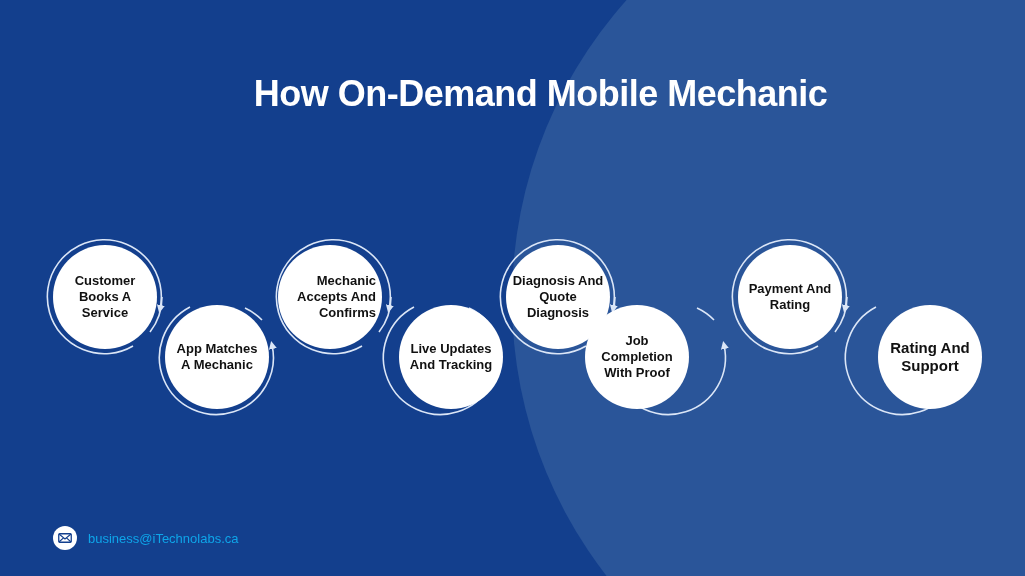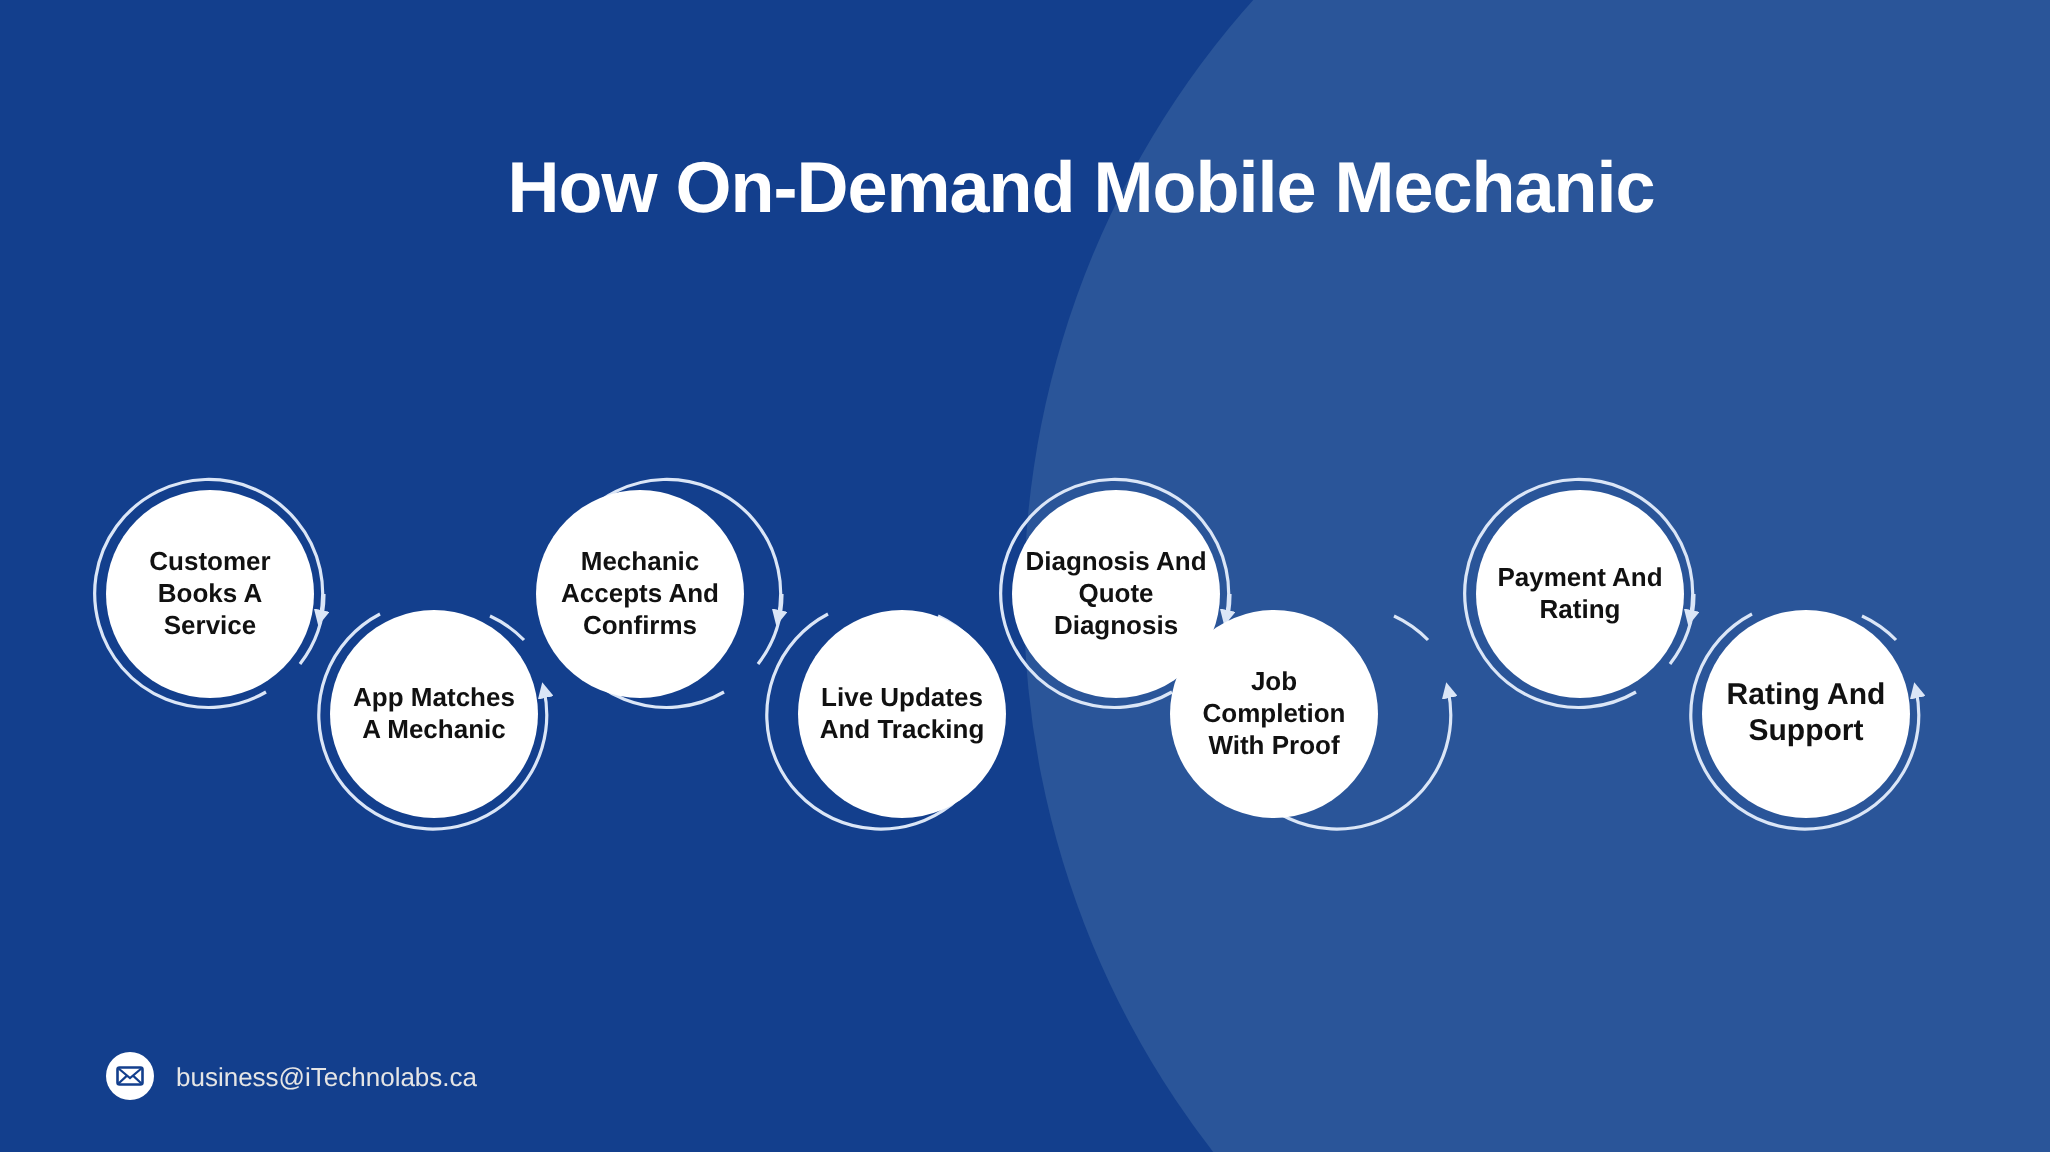--- a/index.html
+++ b/index.html
@@ -13,21 +13,21 @@
   .title span { display:block; }
   svg.flow { position:absolute; left:0; top:0; }
   .node { position:absolute; width:104px; height:104px; border-radius:50%;
           background:#ffffff; display:flex; align-items:center; justify-content:center;
           text-align:center; color:#111111; font-weight:bold; font-size:13px; line-height:16px; }
   .node.big { font-size:15px; line-height:18px; }
   .node span { display:block; padding:0 6px; }
   .footer { position:absolute; left:53px; top:526px; display:flex; align-items:center; }
   .mail { width:24px; height:24px; border-radius:50%; background:#ffffff;
           display:flex; align-items:center; justify-content:center; }
-  .email { margin-left:11px; color:#e5e5e5; font-size:13px; }
+  .email { margin-left:11px; color:#0ea5e9; font-size:13px; }
 </style>
 </head>
 <body>
 
 <div class="bg-circle"></div>
 
 <h1 class="title" style="margin:0;">
   <span>How On-Demand Mobile Mechanic</span>
 </h1>
 
@@ -65,36 +65,36 @@
     <path d="M 931 308 A 57 57 0 0 1 948 320"></path>
   </g>
 </svg>
 
 <div class="node" style="left:53px;top:245px;">
   <span>Customer Books A Service</span>
 </div>
 <div class="node" style="left:165px;top:305px;justify-content:flex-end;">
   <span>App Matches A Mechanic</span>
 </div>
-<div class="node" style="left:268px;top:245px;">
+<div class="node" style="left:278px;top:245px;text-align:right;">
   <span>Mechanic Accepts And Confirms</span>
 </div>
 <div class="node" style="left:399px;top:305px;">
   <span>Live Updates And Tracking</span>
 </div>
 <div class="node" style="left:506px;top:245px;">
   <span>Diagnosis And Quote Diagnosis</span>
 </div>
 <div class="node" style="left:585px;top:305px;justify-content:flex-end;">
   <span>Job Completion With Proof</span>
 </div>
 <div class="node" style="left:738px;top:245px;">
   <span>Payment And Rating</span>
 </div>
-<div class="node big" style="left:851px;top:305px;">
+<div class="node big" style="left:878px;top:305px;">
   <span>Rating And Support</span>
 </div>
 
 <div class="footer">
   <div class="mail">
     <svg width="14" height="10" viewBox="0 0 14 10">
       <rect x="0.75" y="0.75" width="12.5" height="8.5" rx="1" fill="none" stroke="#133f8d" stroke-width="1.3"></rect>
       <path d="M1 1 L7 6 L13 1 M1 9 L5.5 4.8 M13 9 L8.5 4.8" fill="none" stroke="#133f8d" stroke-width="1.1"></path>
     </svg>
   </div>

